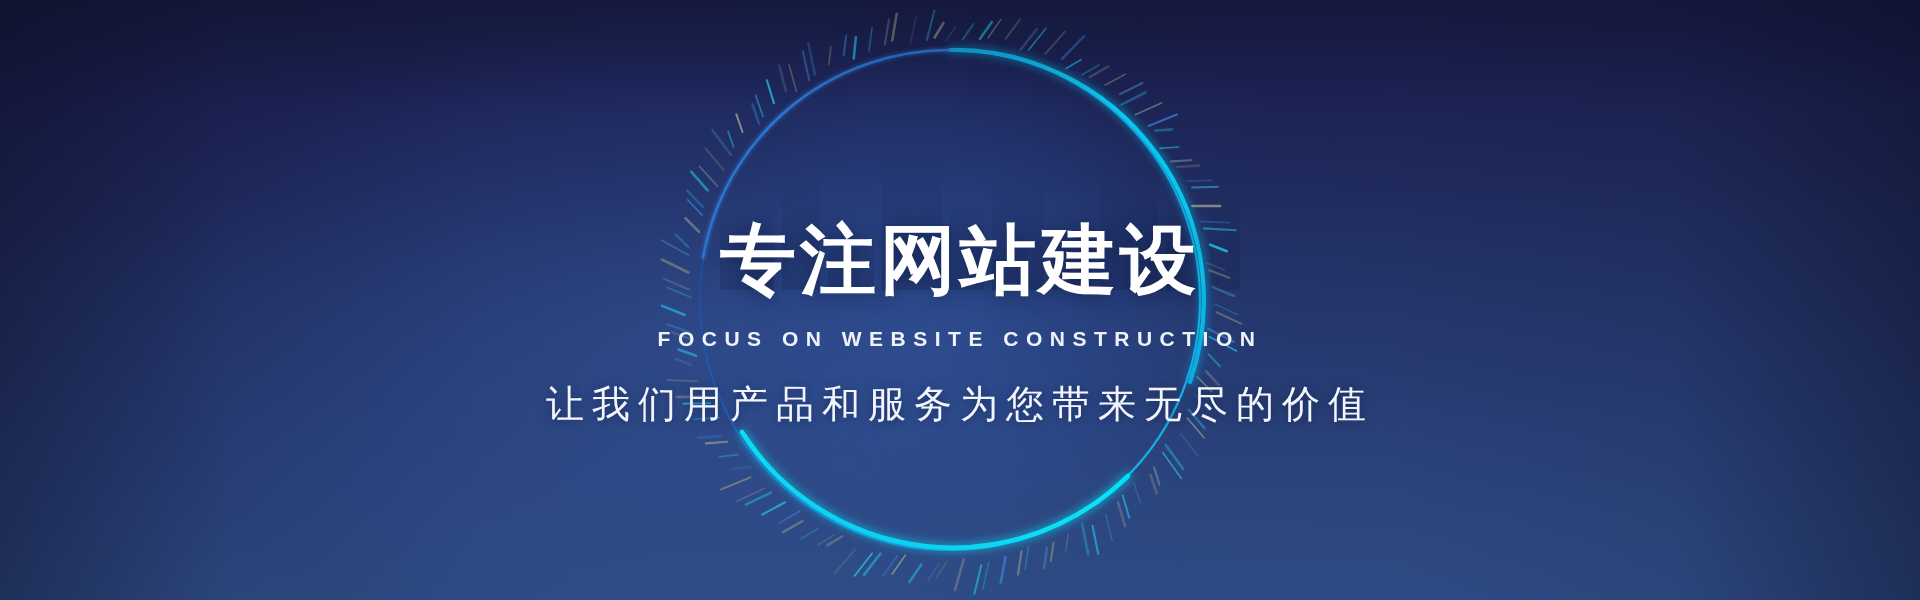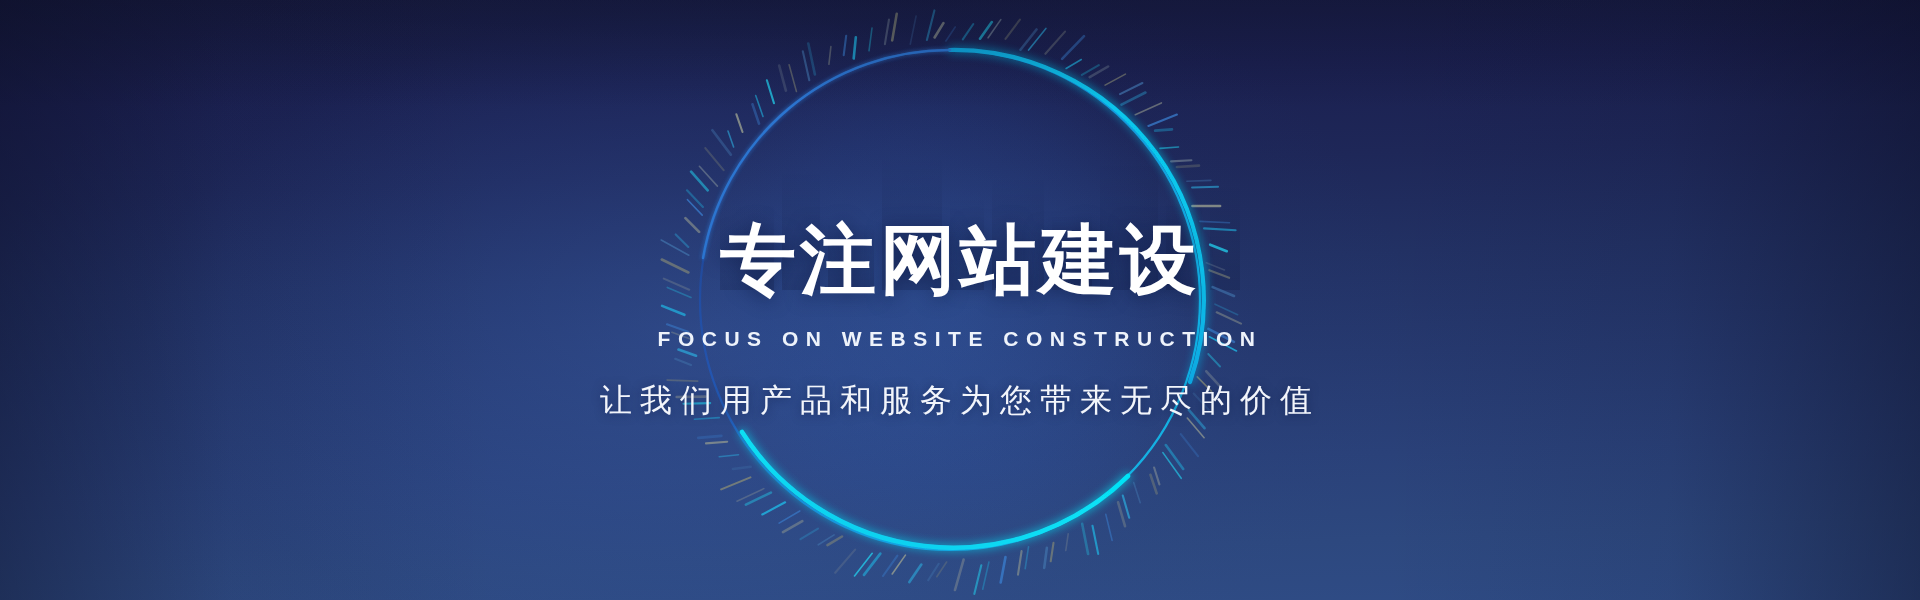--- a/index.html
+++ b/index.html
@@ -132,21 +132,21 @@
     font-weight: 700;
     color: #eef3fb;
     letter-spacing: 7.5px;
     white-space: nowrap;
   }
   .tagline {
     position: absolute;
     top: 379px;
     left: 0;
     width: 1920px;
-    font-size: 32px;
+    font-size: 38px;
     font-weight: 400;
     color: #f2f5fb;
     letter-spacing: 8px;
     white-space: nowrap;
     text-shadow: 0 1px 10px rgba(10,20,60,0.5);
   }
 </style>
 </head>
 <body>
 

